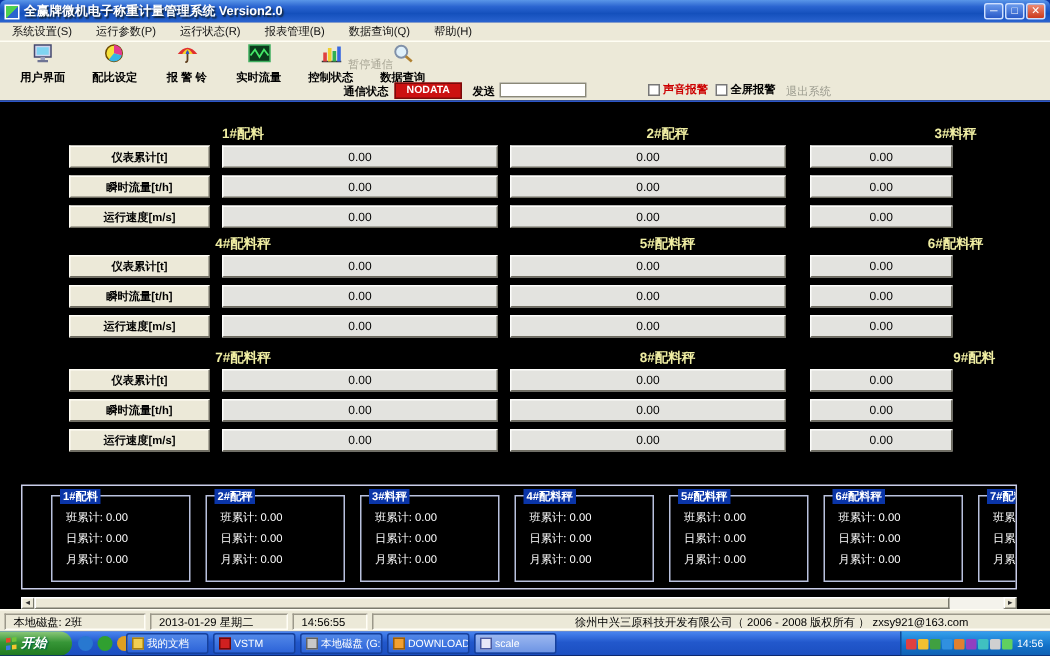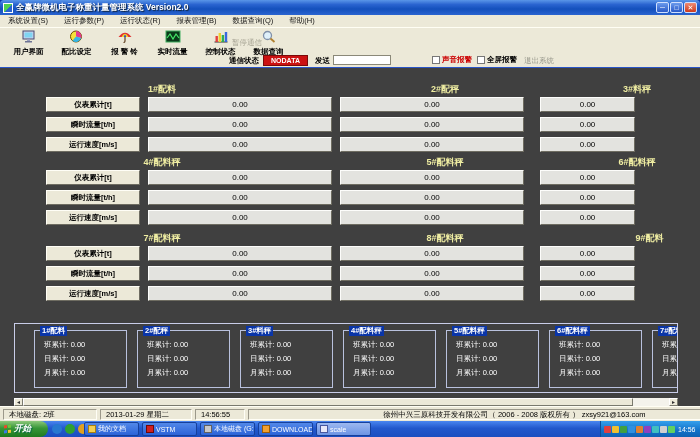--- a/index.html
+++ b/index.html
@@ -43,21 +43,21 @@
     border:1px solid #8a8878; }
   .segfill { height:8px; width:48px;
     background:repeating-linear-gradient(90deg,#2E58C8 0 6px,#fff 6px 8px); }
   .cbgroup { position:absolute; top:1px; display:flex; align-items:center; gap:2px; }
   .cb { width:8px; height:8px; background:#fff; border:1px solid #777; }
   .cb-red { color:#CC0000; font-weight:bold; }
   .cb-blk { color:#000; font-weight:bold; }
   .exit { position:absolute; left:524px; top:2px; color:#9a9a8e; }
 
   
-  .main { position:absolute; left:0; top:67px; width:700px; height:339px; background:#404040;
+  .main { position:absolute; left:0; top:67px; width:700px; height:339px; background:#000000;
     overflow:hidden; border-top:1px solid #2a55c8; }
   .gh { position:absolute; transform:translateX(-50%); color:#EFEDA2; font-weight:bold;
     font-size:9px; white-space:nowrap; }
   .lblbtn { position:absolute; left:46px; width:94px; height:15px; background:#ECE9D8;
     border:1px solid; border-color:#fffef6 #6e6c61 #6e6c61 #fffef6; color:#000;
     font-size:7.5px; font-weight:bold; text-align:center; line-height:13px; white-space:nowrap; }
   .fld { position:absolute; height:15px; background:#E3E3DF; border:1px solid;
     border-color:#fdfdfb #6e6c61 #6e6c61 #fdfdfb; color:#000; font-size:8px;
     text-align:center; line-height:13px; }
   .c0 { left:148px; width:184px; } .c1 { left:340px; width:184px; } .c2 { left:540px; width:95px; }

